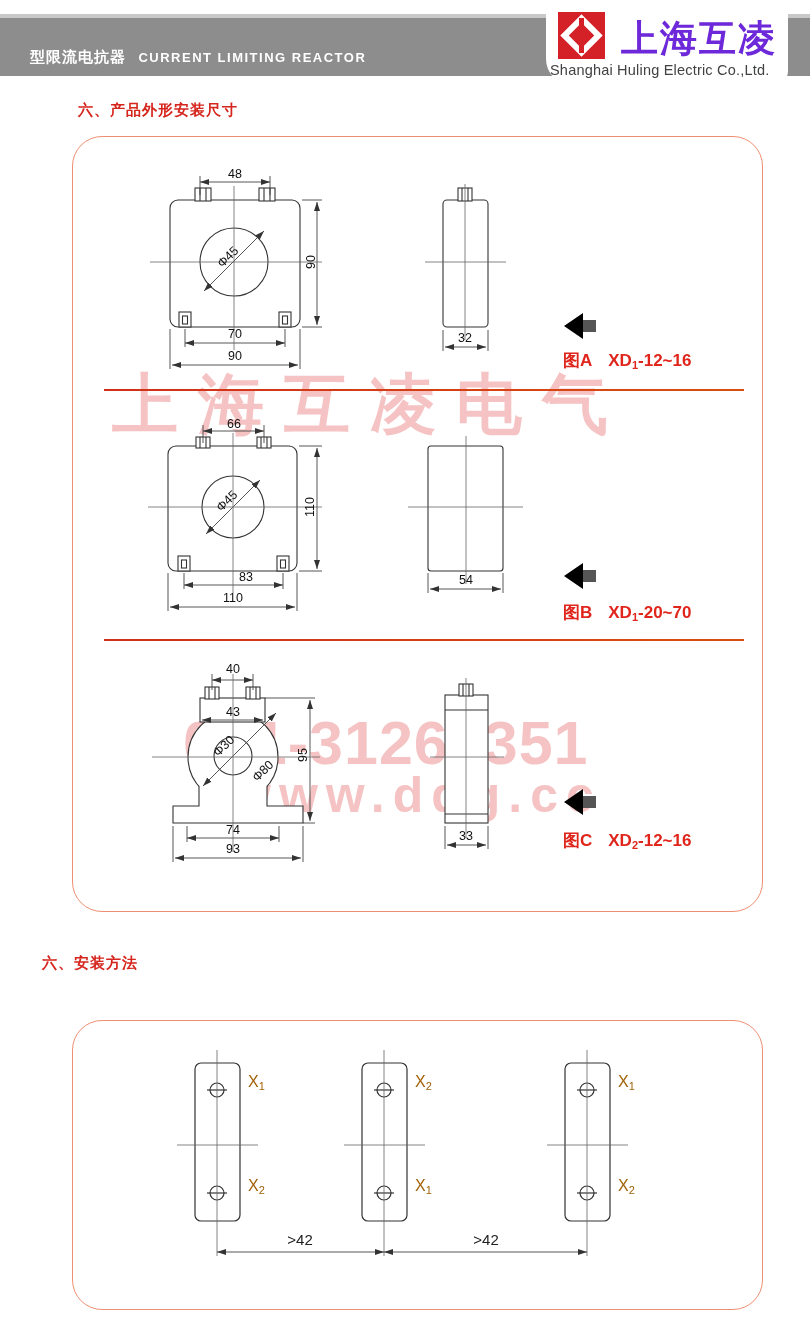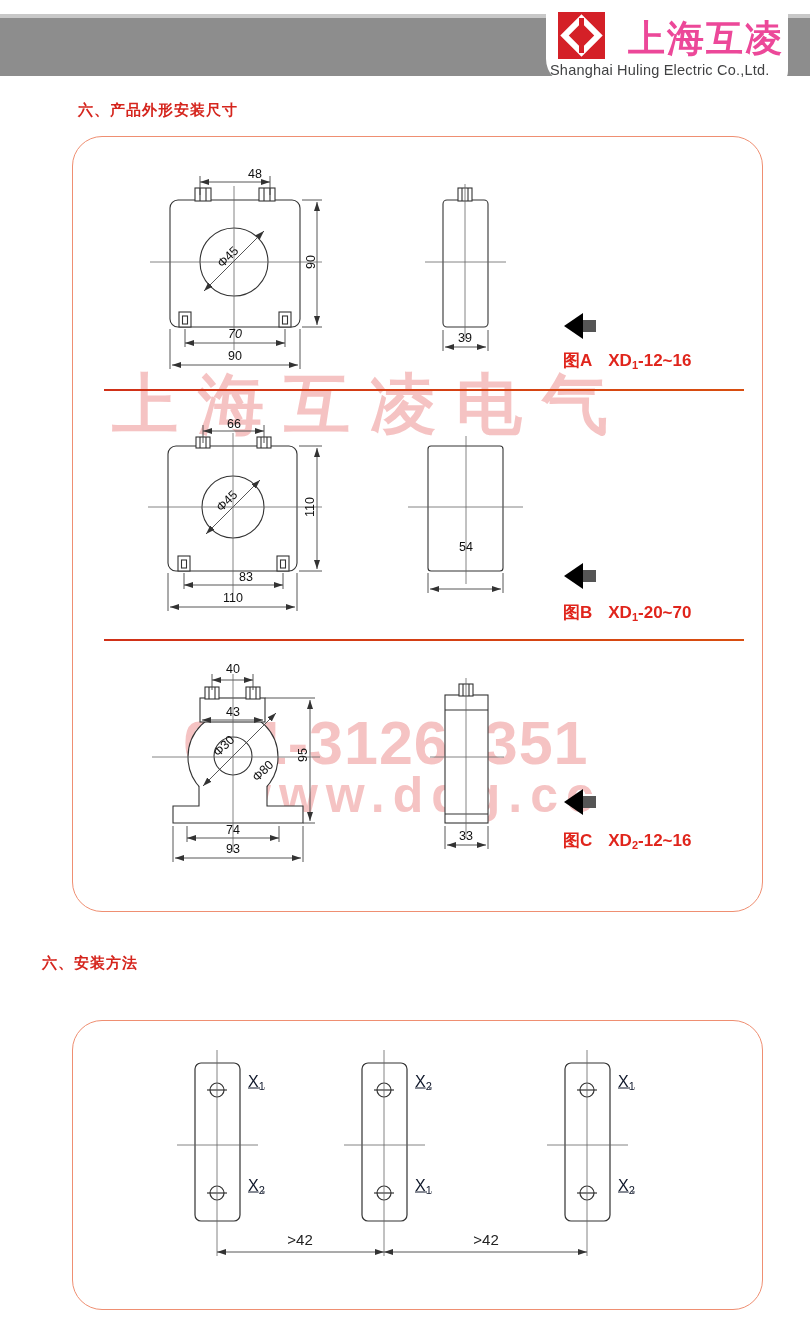--- a/index.html
+++ b/index.html
@@ -10,22 +10,22 @@
   .banner { position:absolute; left:0; top:14px; width:810px; height:62px;
             background:#8d8d8d; border-top:4px solid #c8c8c8; z-index:0; }
   .model-title { position:absolute; left:30px; top:21px; color:#fff; font-size:21px;
                  font-weight:bold; letter-spacing:2px; z-index:2; white-space:nowrap;margin-top:48px; }
   .model-sub { position:absolute; left:30px; top:48px; color:#fff; z-index:2; white-space:nowrap; }
   .model-sub .cn { font-size:15px; font-weight:bold; letter-spacing:1px; }
   .model-sub .en { font-size:13px; font-weight:bold; letter-spacing:1.5px; margin-left:8px; }
   .logo-panel { position:absolute; left:546px; top:0; width:242px; height:85px; background:#fff;
                 border-radius:0 0 14px 26px; z-index:1; }
   .logo-mark { position:absolute; left:12px; top:12px; }
-  .company-cn { position:absolute; left:82px; top:14px; font-size:37px; font-weight:600;
-                color:#ec4899; letter-spacing:2px; white-space:nowrap; }
+  .company-cn { position:absolute; left:75px; top:14px; font-size:37px; font-weight:600;
+                color:#6d28d9; letter-spacing:2px; white-space:nowrap; }
   .company-en { position:absolute; left:4px; top:62px; font-size:14.5px; color:#414243;
                 letter-spacing:0.2px; white-space:nowrap; }
 
   
   .sec-title { position:absolute; left:42px; color:#d5251d; font-size:15px; font-weight:bold;
                letter-spacing:1px; z-index:3; white-space:nowrap; }
 
   
   .round-box { position:absolute; border:1px solid #ef8f72; border-radius:30px; z-index:0; }
 
@@ -47,32 +47,36 @@
   .dim.r90 { transform:translate(-50%,-50%) rotate(-90deg); }
   .dim.r45 { transform:translate(-50%,-50%) rotate(-44deg); }
 
   
   .fig-label { position:absolute; color:#e0251c; font-size:17px; font-weight:bold;
                white-space:nowrap; z-index:3; }
   .fig-label .tag { margin-right:16px; }
   .sub { font-size:11px; vertical-align:-3px; }
 
   
-  .xlab { position:absolute; font-size:16px; color:#0f172a; transform:translateY(-50%);
-          white-space:nowrap; z-index:3;text-decoration:underline; }
+  .xlab { position:absolute; font-size:16px; color:#a16207; transform:translateY(-50%);
+          white-space:nowrap; z-index:3; }
   .spacing-lab { position:absolute; font-size:15px; color:#222; transform:translate(-50%,-50%);
                  white-space:nowrap; z-index:3; }
 </style>
 </head>
 <body>
 
 <div class="page">
 
   <div class="banner"></div>
   <div class="model-title">XD1、2</div>
+  <div class="model-sub">
+    <span class="cn">型限流电抗器</span>
+    <span class="en">CURRENT LIMITING REACTOR</span>
+  </div>
 
   <div class="logo-panel">
     <svg class="logo-mark" width="47" height="47">
       <rect width="47" height="47" fill="#d42027"></rect>
       <rect x="11.5" y="11.5" width="24" height="24" fill="none" stroke="#fff" stroke-width="6" transform="rotate(45 23.5 23.5)"></rect>
       <rect x="21" y="6" width="5" height="35" fill="#d42027"></rect>
     </svg>
     <div class="company-cn">上海互凌</div>
     <div class="company-en">Shanghai Huling Electric Co.,Ltd.</div>
   </div>
@@ -269,33 +273,33 @@
         <line x1="344" y1="1145" x2="425" y2="1145"></line>
       <line x1="587" y1="1050" x2="587" y2="1256"></line>
         <line x1="547" y1="1145" x2="628" y2="1145"></line>
     </g>
     <g stroke="#444" stroke-width="0.9" fill="none">
       <line x1="217" y1="1252" x2="384" y2="1252" marker-start="url(#arr)" marker-end="url(#arr)"></line>
       <line x1="384" y1="1252" x2="587" y2="1252" marker-start="url(#arr)" marker-end="url(#arr)"></line>
     </g>
   </svg>
 
-  <span class="dim" style="left:235px; top:174px;margin-left:20px;">48</span>
+  <span class="dim" style="left:235px; top:174px;">48</span>
   <span class="dim r45" style="left:228px; top:257px;">Φ45</span>
   <span class="dim r90" style="left:311px; top:262px;">90</span>
-  <span class="dim" style="left:235px; top:334px;font-style:italic;">70</span>
+  <span class="dim" style="left:235px; top:334px;">70</span>
   <span class="dim" style="left:235px; top:356px;">90</span>
-  <span class="dim" style="left:465px; top:338px;">39</span>
+  <span class="dim" style="left:465px; top:338px;">32</span>
 
   <span class="dim" style="left:234px; top:424px;">66</span>
   <span class="dim r45" style="left:227px; top:501px;">Φ45</span>
   <span class="dim r90" style="left:310px; top:507px;">110</span>
   <span class="dim" style="left:246px; top:577px;">83</span>
   <span class="dim" style="left:233px; top:598px;">110</span>
-  <span class="dim" style="left:466px; top:547px;">54</span>
+  <span class="dim" style="left:466px; top:580px;">54</span>
 
   <span class="dim" style="left:233px; top:669px;">40</span>
   <span class="dim" style="left:233px; top:712px;">43</span>
   <span class="dim r45" style="left:224px; top:746px;">Φ30</span>
   <span class="dim r45" style="left:263px; top:771px;">Φ80</span>
   <span class="dim r90" style="left:303px; top:755px;">95</span>
   <span class="dim" style="left:233px; top:830px;">74</span>
   <span class="dim" style="left:233px; top:849px;">93</span>
   <span class="dim" style="left:466px; top:836px;">33</span>
 

